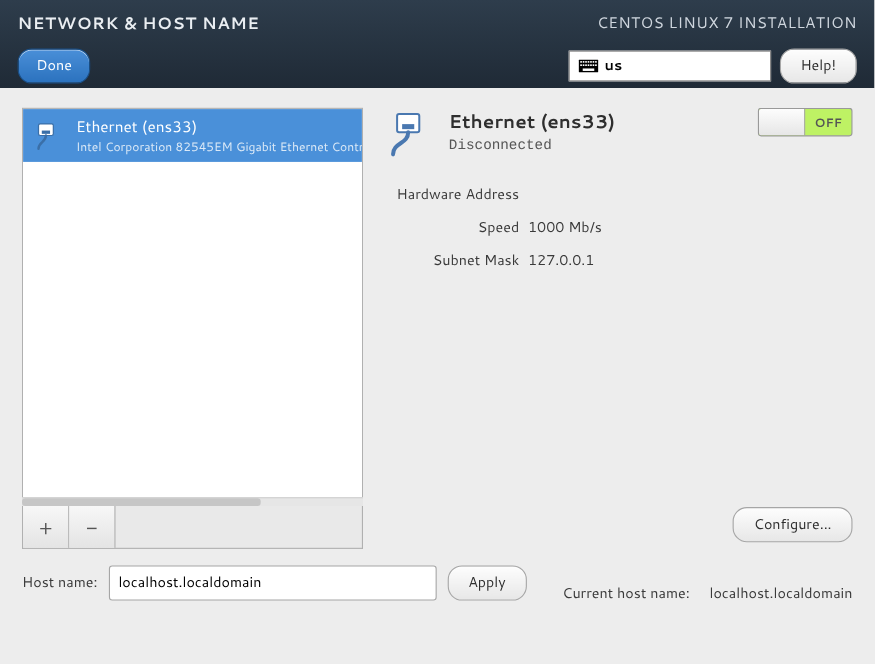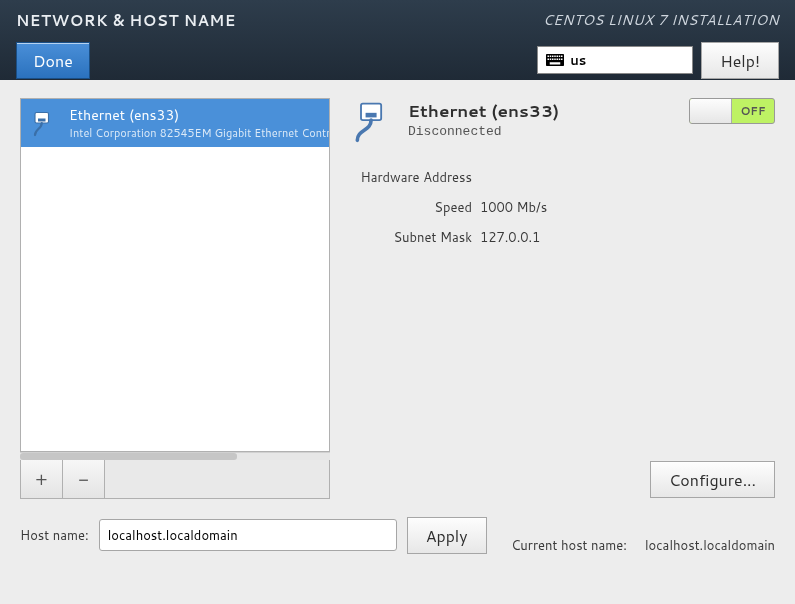--- a/index.html
+++ b/index.html
@@ -1,29 +1,29 @@
 <!DOCTYPE html>
 <html><head>
   <meta charset="utf-8">
   <style>
     * { box-sizing: border-box; margin: 0; padding: 0; font-family: "Cantarell", "Segoe UI", sans-serif; }
     body { width: 795px; height: 604px; background: #ededed; overflow: hidden; }
     
     .header { background: #2b3a4a; background: linear-gradient(to bottom, #2e3d4c, #1f2a36); height: 80px; padding: 0 16px; }
     .header-top { display: flex; justify-content: space-between; align-items: center; height: 40px; }
     .page-title { color: #eaeef2; font-size: 15px; font-weight: 700; letter-spacing: 0.5px; }
-    .install-title { color: #cfd6de; font-size: 14px; font-weight: 400; letter-spacing: 0.3px; font-style: italic; }
+    .install-title { color: #cfd6de; font-size: 14px; font-weight: 400; letter-spacing: 0.3px; }
     .header-bottom { display: flex; justify-content: space-between; align-items: center; height: 40px; }
     
-    .btn { background: linear-gradient(to bottom, #fdfdfd, #e7e7e7); border: 1px solid #a6a6a6; border-radius: 0; padding: 6px 18px; font-size: 16px; color: #2e2e2e; cursor: pointer; box-shadow: inset 0 1px 0 rgba(255,255,255,0.6); text-align: center; }
+    .btn { background: linear-gradient(to bottom, #fdfdfd, #e7e7e7); border: 1px solid #a6a6a6; border-radius: 13px; padding: 6px 18px; font-size: 13px; color: #2e2e2e; cursor: pointer; box-shadow: inset 0 1px 0 rgba(255,255,255,0.6); text-align: center; }
     .btn-done { background: linear-gradient(to bottom, #4a8fd8, #2b72be); border: 1px solid #1a4f86; color: white; padding: 6px 16px; }
     .btn-help { padding: 6px 18px; }
     
     .header-right { display: flex; gap: 8px; align-items: center; }
-    .kb-indicator { background: white; border: 1px solid #888; padding: 4px 10px 4px 8px; display: flex; align-items: center; gap: 6px; height: 28px; width: 156px; }
+    .kb-indicator { background: white; border: 1px solid #888; padding: 4px 10px 4px 8px; display: flex; align-items: center; gap: 6px; height: 28px; width: 184px; }
     .kb-icon { width: 18px; height: 12px; }
     
     .content { padding: 18px 20px 0 20px; display: flex; gap: 20px; }
     
     .left-panel { width: 310px; }
     .nic-list { border: 1px solid #b0b0b0; background: white; height: 354px; overflow: auto; }
     .nic-item { display: flex; align-items: center; gap: 10px; padding: 6px 8px; background: #4a90d9; color: white; }
     .nic-icon { width: 30px; height: 30px; flex-shrink: 0; }
     .nic-text { display: flex; flex-direction: column; }
     .nic-name { font-size: 14px; }

